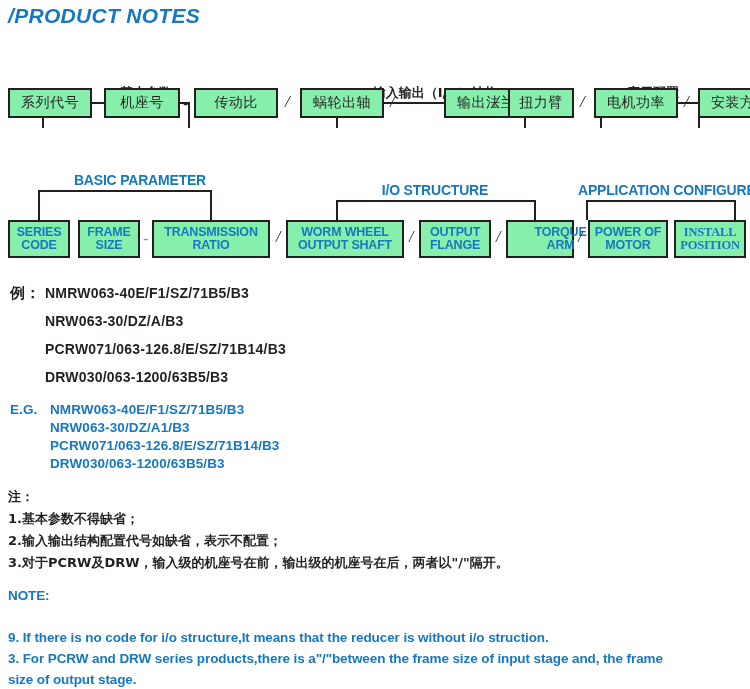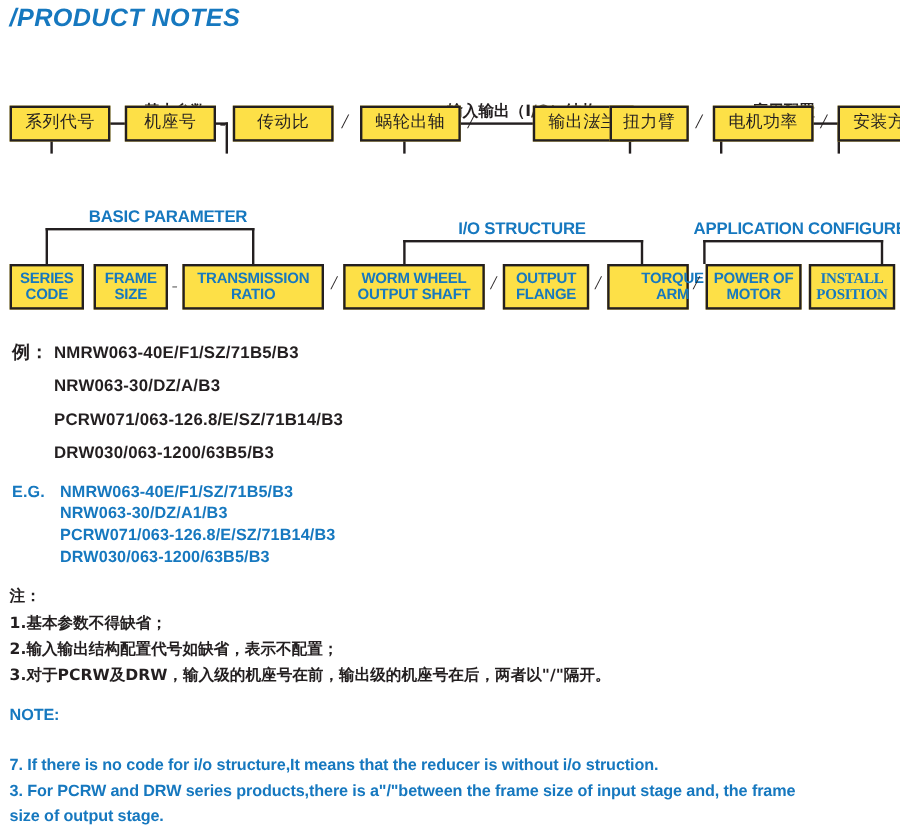--- a/index.html
+++ b/index.html
@@ -70,21 +70,21 @@
     position: absolute;
     width: 0;
     border-left: 2px solid #231f20;
     top: 0;
   }
 
   
   .box {
     position: absolute;
     box-sizing: border-box;
-    background: #fde047;
+    background: #86efac;
     display: flex;
     align-items: center;
     justify-content: center;
     text-align: center;
     line-height: 1.08;
   }
   .box.cn {
     border: 2px solid #231f20;
     font-family: "DejaVu Sans", sans-serif;
     font-size: 14px;
@@ -306,16 +306,16 @@
 
 <div class="abs" style="left:0; top:488px; width:750px; height:85px;">
   <span class="note-cn" style="left:8px; top:0px;">注：</span>
   <span class="note-cn" style="left:8px; top:22px;">1.基本参数不得缺省；</span>
   <span class="note-cn" style="left:8px; top:44px;">2.输入输出结构配置代号如缺省，表示不配置；</span>
   <span class="note-cn" style="left:8px; top:66px;">3.对于PCRW及DRW，输入级的机座号在前，输出级的机座号在后，两者以"/"隔开。</span>
 </div>
 
 <div class="abs" style="left:0; top:588px; width:750px; height:95px;">
   <span class="note-en" style="left:8px; top:0px;">NOTE:</span>
-  <span class="note-en" style="left:8px; top:42px;">7. If there is no code for i/o structure,It  means that the reducer is without i/o struction.</span>
+  <span class="note-en" style="left:8px; top:42px;">9. If there is no code for i/o structure,It  means that the reducer is without i/o struction.</span>
   <span class="note-en" style="left:8px; top:63px;">3. For PCRW and DRW series products,there is a"/"between the frame size of input stage and,  the frame</span>
   <span class="note-en" style="left:8px; top:84px;text-align:center;">size of output stage.</span>
 </div>
 
 </body></html>

